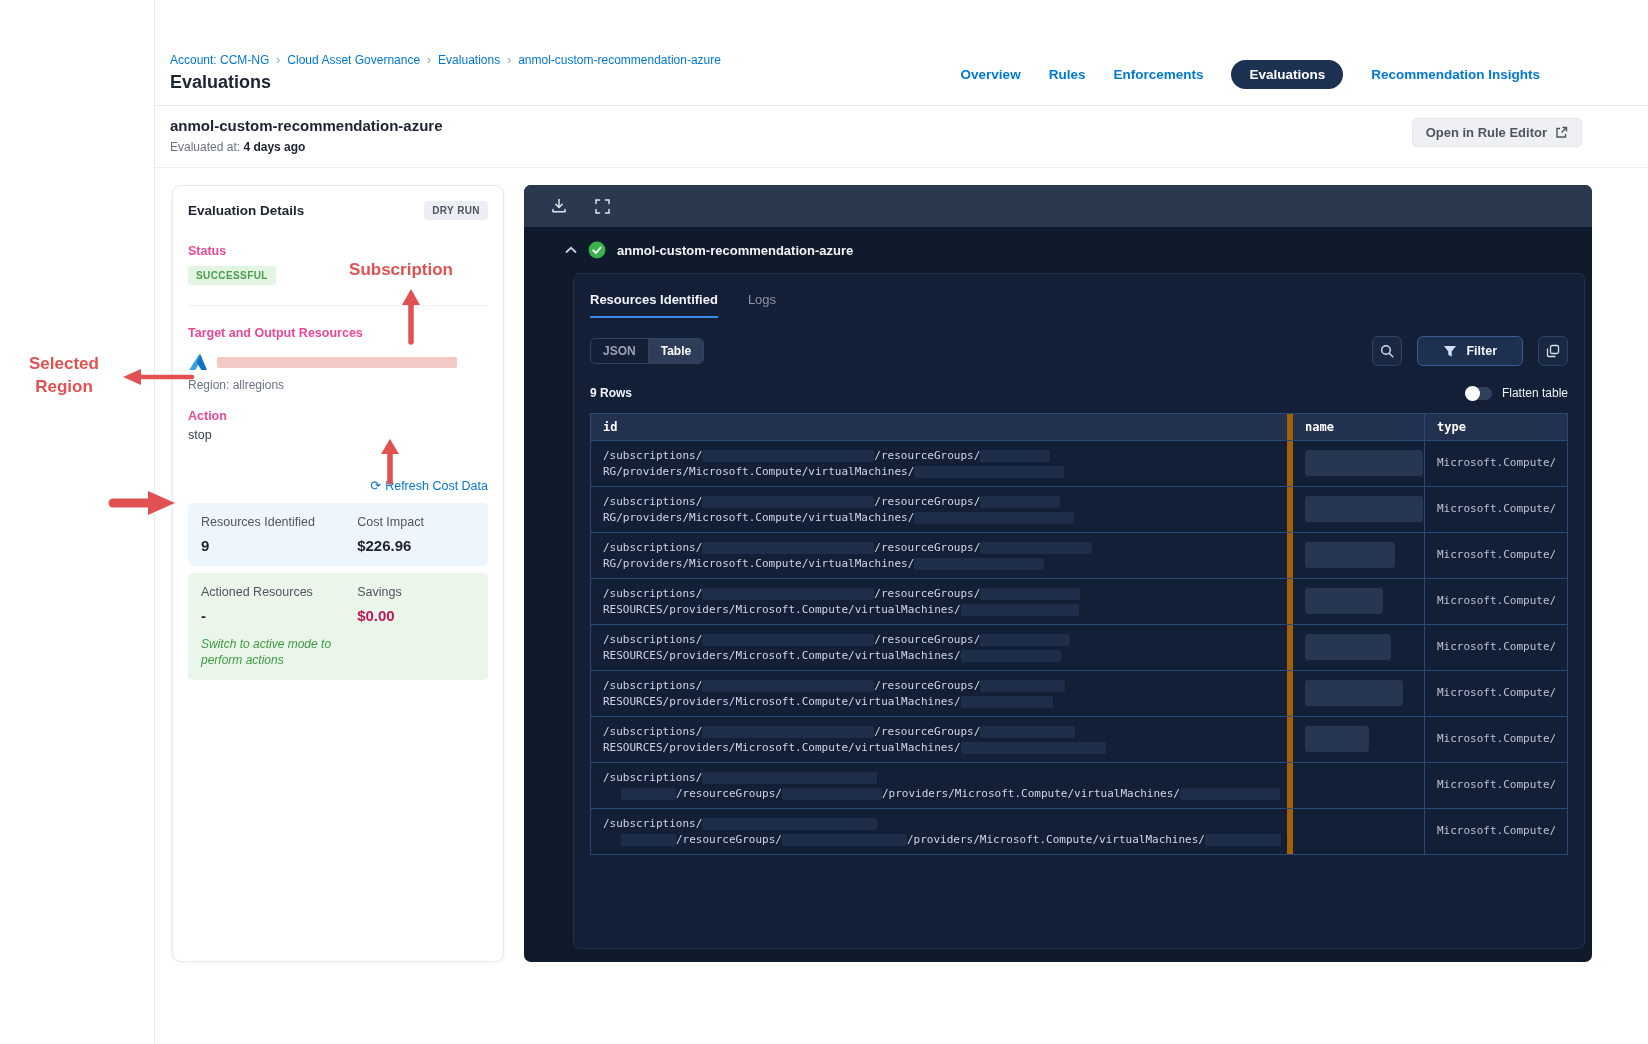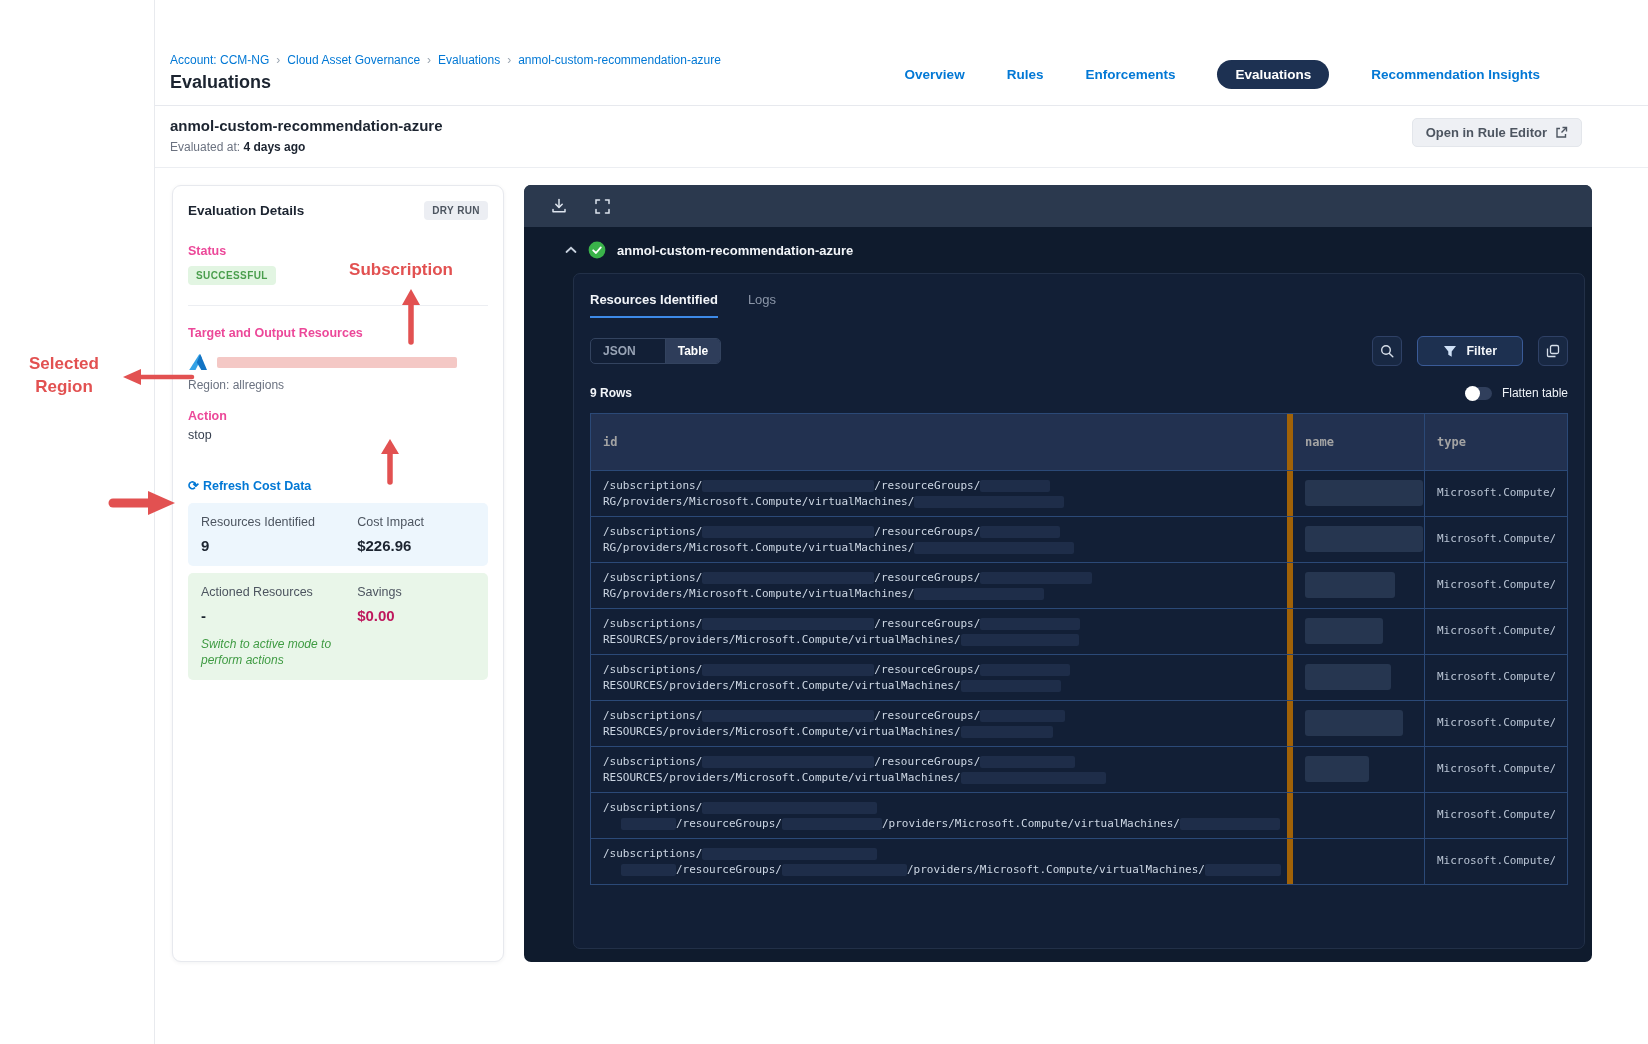--- a/index.html
+++ b/index.html
@@ -9,21 +9,21 @@
 
   
   .side-divider { position:absolute; left:154px; top:0; bottom:0; width:1px; background:#e8eaee; }
 
   
   .breadcrumb { position:absolute; left:170px; top:53px; font-size:12px; color:#0278d5; display:flex; gap:7px; align-items:center; }
   .bc-link { color:#0278d5; cursor:pointer; }
   .bc-sep { color:#9aa5b1; font-size:12px; }
   .page-title { position:absolute; left:170px; top:72px; font-size:18px; font-weight:700; color:#1c2430; }
 
-  .top-nav { position:absolute; right:108px; top:60px; display:flex; align-items:center; gap:42px; }
+  .top-nav { position:absolute; right:108px; top:60px; display:flex; align-items:center; gap:28px; }
   .nav-tab { font-size:13.5px; font-weight:700; color:#0278d5; cursor:pointer; white-space:nowrap; }
   .nav-tab.active { background:#1d3152; color:#fff; padding:7px 18px; border-radius:18px; }
 
   .header-divider { position:absolute; left:155px; right:0; top:105px; height:1px; background:#e7e9ee; }
 
   .sub-title { position:absolute; left:170px; top:117px; font-size:15px; font-weight:700; color:#1c2430; }
   .sub-meta  { position:absolute; left:170px; top:140px; font-size:12px; color:#6b7280; }
   .sub-meta b { color:#1c2430; }
   .rule-editor-btn { position:absolute; right:66px; top:118px; height:29px; background:#eef0f4; border:1px solid #e3e6eb;
     border-radius:5px; display:flex; align-items:center; gap:8px; padding:0 13px; font-size:13px; font-weight:700; color:#4d5560; cursor:pointer; }
@@ -36,21 +36,21 @@
   .lc-title { font-size:13.5px; font-weight:700; color:#1c2430; }
   .badge { font-size:10px; font-weight:700; letter-spacing:.4px; padding:4px 8px; border-radius:4px; }
   .badge.dry { background:#eceef3; color:#4d5560; }
   .badge.success { background:#e2f5e2; color:#4a9e4d; display:inline-block; }
   .lc-label { font-size:12.5px; font-weight:700; color:#ec4899; }
   .lc-divider { height:1px; background:#eceef2; margin:20px 0; }
   .target-row { display:flex; align-items:center; gap:9px; margin-top:13px; }
   .pink-redact { width:240px; height:11px; background:#f4c8c5; border-radius:2px; }
   .region-text { font-size:12px; color:#6b7280; margin-top:7px; }
   .action-value { font-size:12.5px; color:#384150; margin-top:5px; }
-  .refresh-link { margin-top:36px; text-align:left; font-size:12.5px; font-weight:700; color:#0278d5; cursor:pointer; }
+  .refresh-link { margin-top:36px; text-align:right; font-size:12.5px; font-weight:400; color:#0278d5; cursor:pointer; }
   .refresh-link .glyph { font-size:13px; margin-right:4px; }
   .stat-box { border-radius:5px; padding:12px 13px; margin-top:10px; display:grid; grid-template-columns:57% 43%; row-gap:4px; }
   .stat-box.blue { background:#edf6fd; }
   .stat-box.green { background:#e9f6e9;margin-top:7px; }
   .stat-label { font-size:12.5px; color:#4d5560; }
   .stat-value { font-size:15px; font-weight:700; color:#1c2430; margin-top:4px; }
   .stat-value.green { color:#be185d; }
   .stat-note { grid-column:1 / 2; font-size:12px; font-style:italic; color:#3f9b43; margin-top:8px; line-height:16px; }
 
   
@@ -60,41 +60,41 @@
   .dp-result-head { position:absolute; left:41px; top:56px; display:flex; align-items:center; gap:11px; }
   .result-title { color:#f2f5f9; font-size:13px; font-weight:700; }
   .inner-card { position:absolute; left:49px; top:88px; width:1012px; height:676px; background:#121f36;
     border:1px solid #223048; border-radius:7px; padding:15px 16px; }
 
   .result-tabs { display:flex; gap:30px; margin-top:3px; }
   .rtab { font-size:13px; color:#8b96a8; padding-bottom:9px; cursor:pointer; }
   .rtab.active { color:#f2f5f9; font-weight:700; border-bottom:2.5px solid #3d8ae8; }
 
   .toggle-row { display:flex; align-items:center; margin-top:18px; }
-  .view-toggle { display:inline-flex; border:1px solid #33435f; border-radius:5px; overflow:hidden;gap:17px; }
+  .view-toggle { display:inline-flex; border:1px solid #33435f; border-radius:5px; overflow:hidden; }
   .vseg { padding:5px 12px; font-size:12px; font-weight:700; color:#98a3b5; cursor:pointer; }
   .vseg.active { background:#2e3d5a; color:#fff; }
   .vseg + .vseg { border-left:1px solid #33435f; }
   .toggle-spacer { flex:1; }
   .sq-btn { width:30px; height:30px; border:1px solid #2f4166; background:#182843; border-radius:6px;
     display:flex; align-items:center; justify-content:center; cursor:pointer; }
   .filter-btn { height:30px; border:1px solid #3a5b98; background:#1d3050; border-radius:6px; display:flex;
     align-items:center; gap:9px; padding:0 25px; margin:0 15px; color:#f2f5f9; font-size:12.5px; font-weight:700; cursor:pointer; }
 
   .rows-row { display:flex; align-items:center; margin-top:20px; }
   .rows-count { color:#f2f5f9; font-size:12px; font-weight:700; }
   .flatten { display:flex; align-items:center; gap:10px; margin-left:auto; }
   .switch { width:27px; height:13px; background:#303f5c; border-radius:8px; position:relative; cursor:pointer; }
   .switch .knob { position:absolute; left:0; top:-1px; width:15px; height:15px; background:#fff; border-radius:50%; }
   .flatten-label { color:#eef2f7; font-size:12px; }
 
   .res-table { margin-top:13px; border:1px solid #2b4977; font-family:"DejaVu Sans Mono", monospace; }
   .trow, .thead-row { display:flex; }
   .thead-row { background:#223150; }
-  .th { font-size:12px; font-weight:700; color:#a3a3a3; padding:21px 12px; }
+  .th { font-size:12px; font-weight:700; color:#ffffff; padding:6px 12px; }
   .trow { border-top:1px solid #2b4977; }
   .td { padding:7px 12px; }
   .col-id { flex:1; min-width:0; }
   .col-name { width:137px; border-left:6px solid #a16207; }
   .col-type { width:143px; border-left:1px solid #2b4977; }
   .idline { display:flex; align-items:center; height:15px; white-space:pre; font-size:11px; color:#ccd6e3; }
   .idline + .idline { margin-top:1px; }
   .redact { height:12px; background:#1e2d49; border-radius:2px; flex:none; }
   .spacer { height:1px; flex:none; }
   .name-redact { width:100px; height:26px; background:#263650; border-radius:3px; margin-top:2px; }

